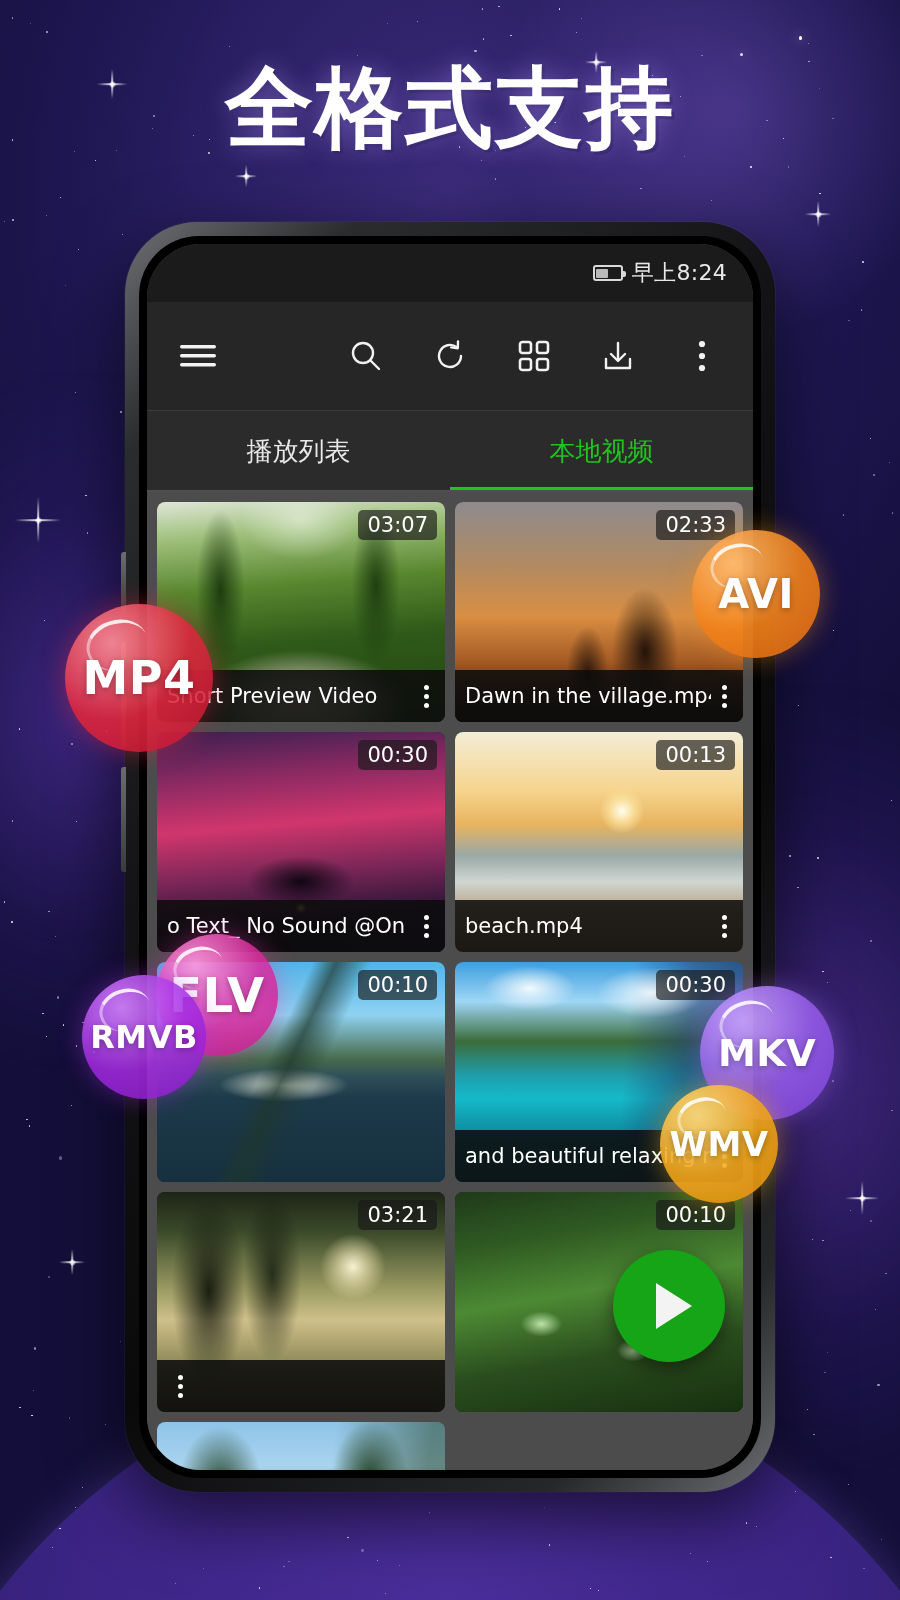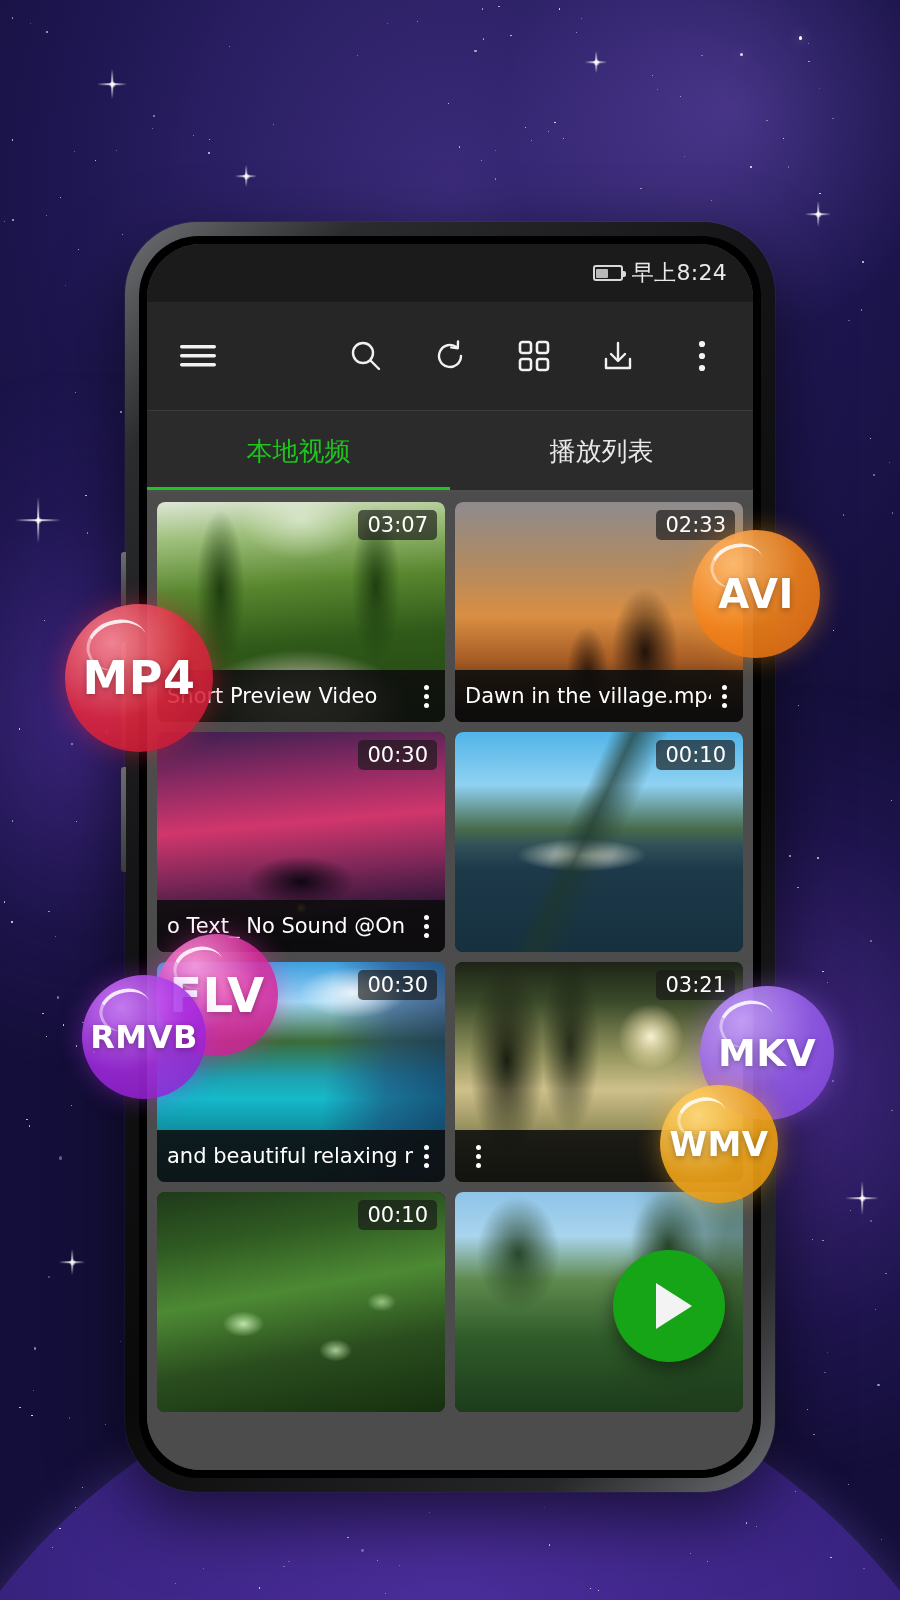--- a/index.html
+++ b/index.html
@@ -798,20 +798,21 @@
         <span class="core"></span>
       </span>
       <span class="sparkle" style="left:235px;top:165px;width:22px;height:22px;">
         <span class="core"></span>
       </span>
       <span class="sparkle" style="left:585px;top:51px;width:22px;height:22px;">
         <span class="core"></span>
       </span>
     </div>
 
+  <div class="headline">全格式支持</div>
 
   <div class="phone">
     <div class="side-btn b1"></div>
     <div class="side-btn b2"></div>
     <div class="side-btn b3"></div>
 
     <div class="phone-inner">
       <div class="screen">
 
         <div class="statusbar">
@@ -862,25 +863,25 @@
               <svg width="12" height="34" viewBox="0 0 12 34">
                 <circle cx="6" cy="5" r="3.1" fill="#f2f2f2"></circle>
                 <circle cx="6" cy="17" r="3.1" fill="#f2f2f2"></circle>
                 <circle cx="6" cy="29" r="3.1" fill="#f2f2f2"></circle>
               </svg>
             </div>
           </div>
         </div>
 
         <div class="tabs">
+          <div class="tab">
+            <span>播放列表</span>
+          </div>
           <div class="tab active">
             <span>本地视频</span>
-          </div>
-          <div class="tab">
-            <span>播放列表</span>
           </div>
         </div>
 
         <div class="grid" id="video-grid">
     <div class="card">
       <div class="thumb t-forest"></div>
       <div class="dur">03:07</div>
       <div class="cardbar">
         <div class="cardname">Short Preview Video</div>
         <div class="kebab">
@@ -908,20 +909,32 @@
       <div class="cardbar">
         <div class="cardname">o Text_ No Sound @On</div>
         <div class="kebab">
                   <i></i>
                   <i></i>
                   <i></i>
                 </div>
       </div>
     </div>
     <div class="card">
+      <div class="thumb t-beach"></div>
+      <div class="dur">00:13</div>
+      <div class="cardbar">
+        <div class="cardname">beach.mp4</div>
+        <div class="kebab">
+                  <i></i>
+                  <i></i>
+                  <i></i>
+                </div>
+      </div>
+    </div>
+    <div class="card">
       <div class="thumb t-lake"></div>
       <div class="dur">00:10</div>
     </div>
     <div class="card">
       <div class="thumb t-fjord"></div>
       <div class="dur">00:30</div>
       <div class="cardbar">
         <div class="cardname">and beautiful relaxing m</div>
         <div class="kebab">
                   <i></i>

